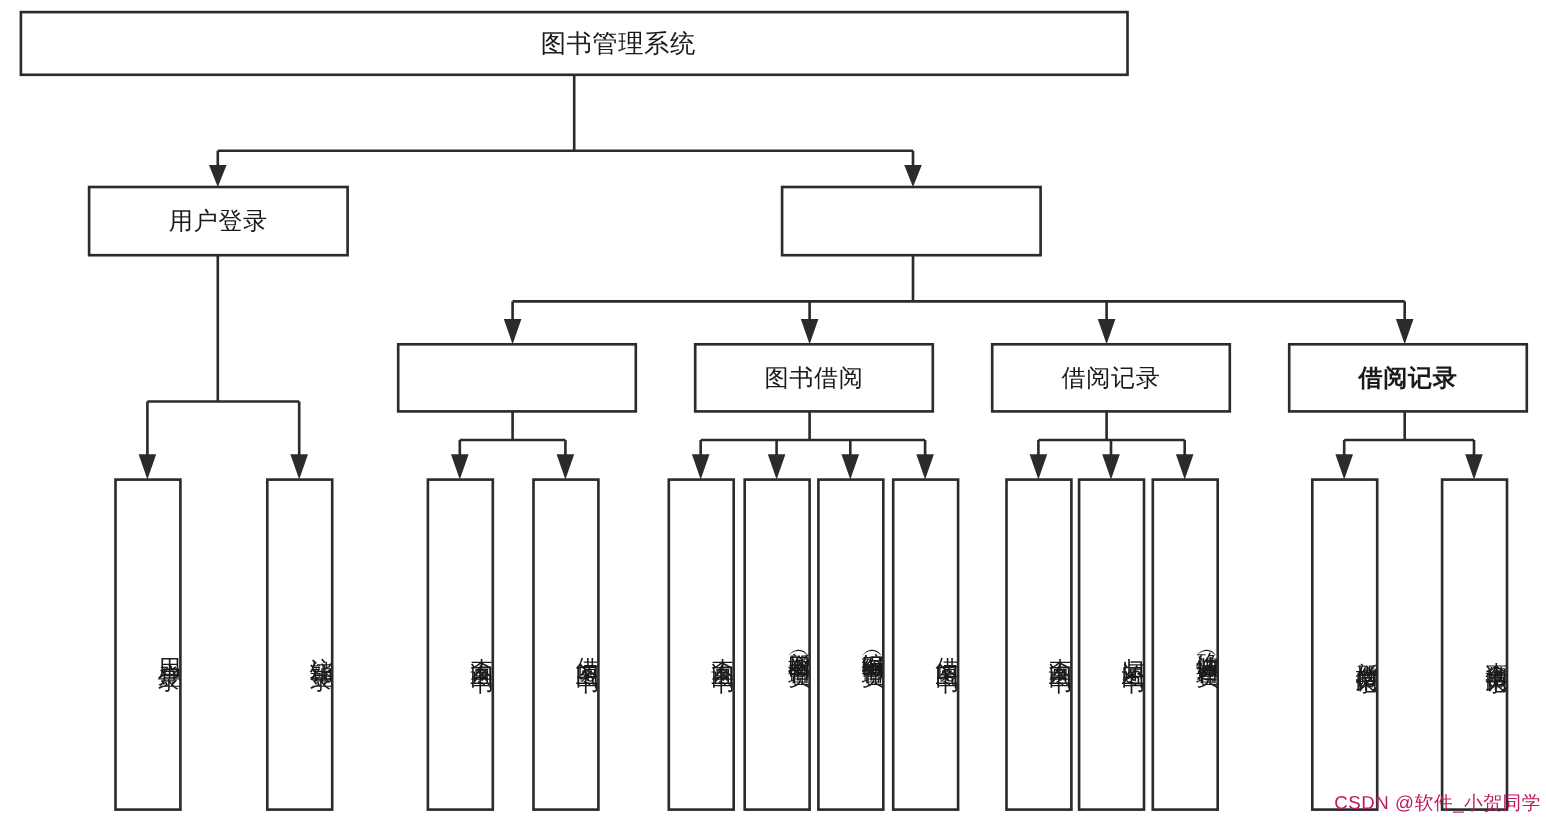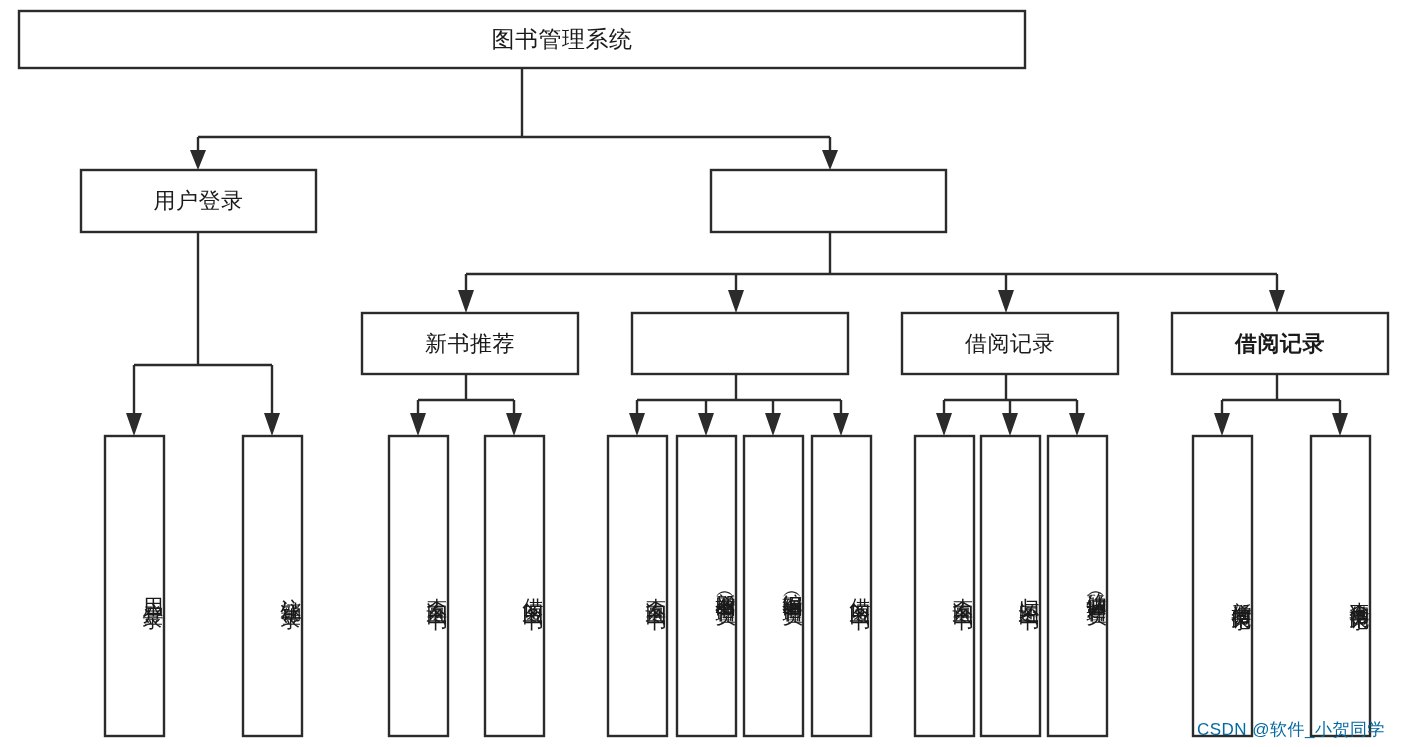--- a/index.html
+++ b/index.html
@@ -69,24 +69,24 @@
     justify-content: center;
     padding-top: 6px;
     box-sizing: border-box;
   }
   .node-label.vertical.tall-text {
     font-size: 20px;
     letter-spacing: 2px;
   }
   .watermark {
     position: absolute;
-    right: 20px;
+    right: 4px;
     bottom: 6px;
     font-size: 17px;
-    color: #0369a1;
+    color: #be185d;
     font-family: "Liberation Sans", "DejaVu Sans", sans-serif;
     letter-spacing: 0.5px;
     pointer-events: none;
   }
 </style>
 </head>
 <body>
 
 <div id="diagram-root">
 
@@ -191,21 +191,21 @@
     <rect class="node-box" x="1048" y="436" width="59" height="300"></rect>
 
     <rect class="node-box" x="1193" y="436" width="59" height="300"></rect>
     <rect class="node-box" x="1311" y="436" width="59" height="300"></rect>
   </svg>
 
   <div class="node-label horizontal root" style="left:19px; top:11px; width:1006px; height:57px;padding-left:40px;">图书管理系统</div>
 
   <div class="node-label horizontal" style="left:81px; top:170px; width:235px; height:62px;">用户登录</div>
 
-  <div class="node-label horizontal" style="left:362px; top:313px; width:216px; height:61px;">新书推荐</div>
+  <div class="node-label horizontal" style="left:632px; top:313px; width:216px; height:61px;">图书借阅</div>
   <div class="node-label horizontal" style="left:902px; top:313px; width:216px; height:61px;">借阅记录</div>
   <div class="node-label horizontal" style="left:1172px; top:313px; width:216px; height:61px;font-weight:bold;">借阅记录</div>
 
   <div class="node-label vertical" style="left:105px; top:436px; width:59px; height:300px;">用户登录</div>
   <div class="node-label vertical" style="left:243px; top:436px; width:59px; height:300px;">注销登录</div>
 
   <div class="node-label vertical" style="left:389px; top:436px; width:59px; height:300px;">查询图书</div>
   <div class="node-label vertical" style="left:485px; top:436px; width:59px; height:300px;">借阅图书</div>
 
   <div class="node-label vertical" style="left:608px; top:436px; width:59px; height:300px;">查询图书</div>

